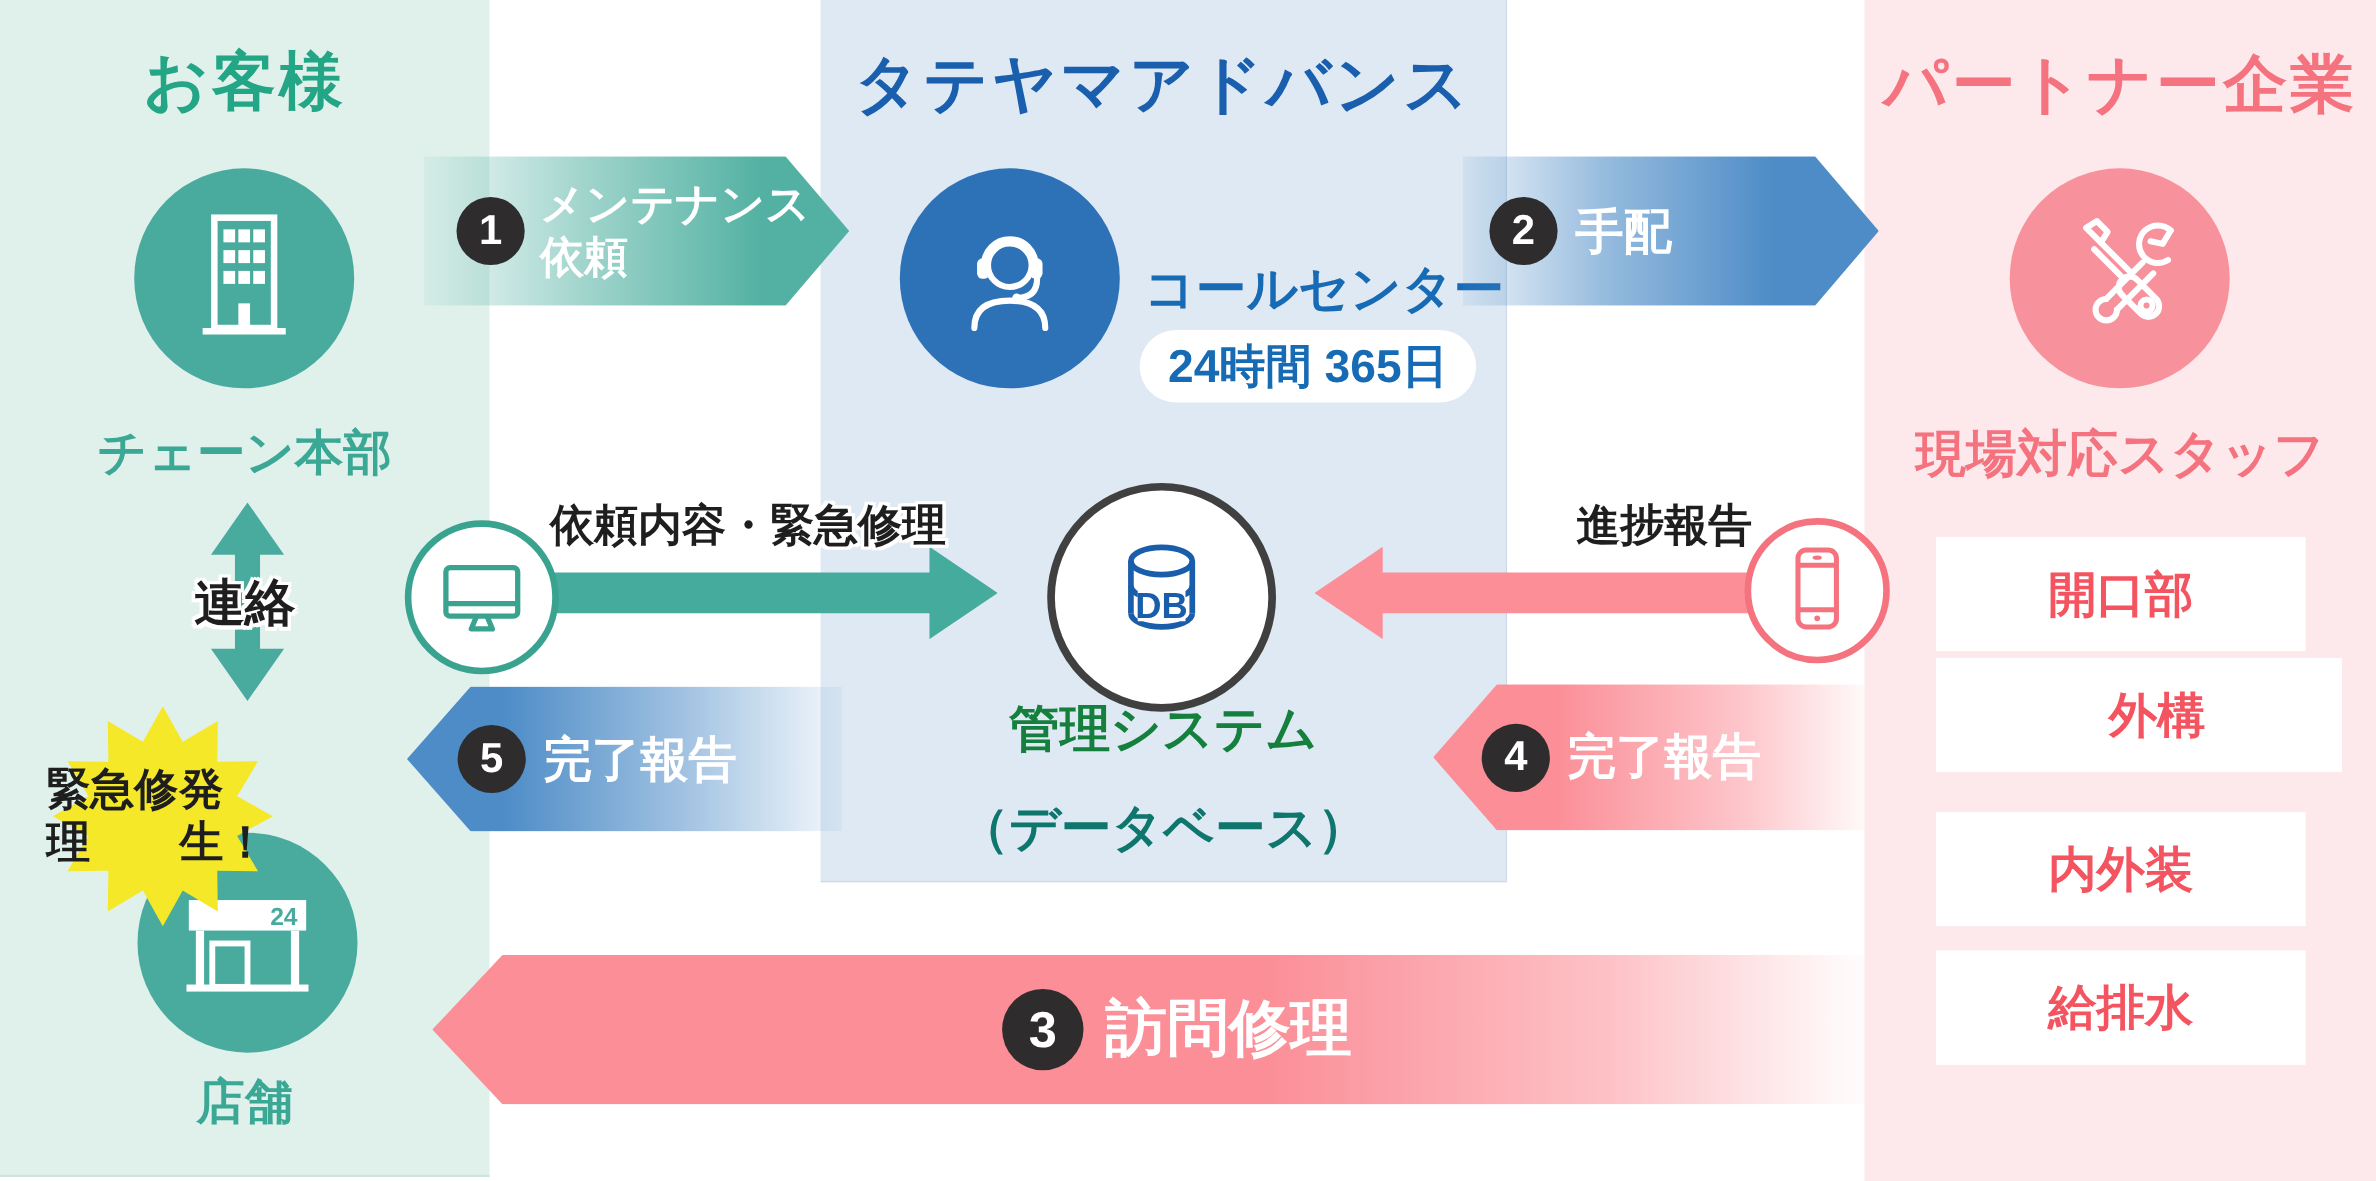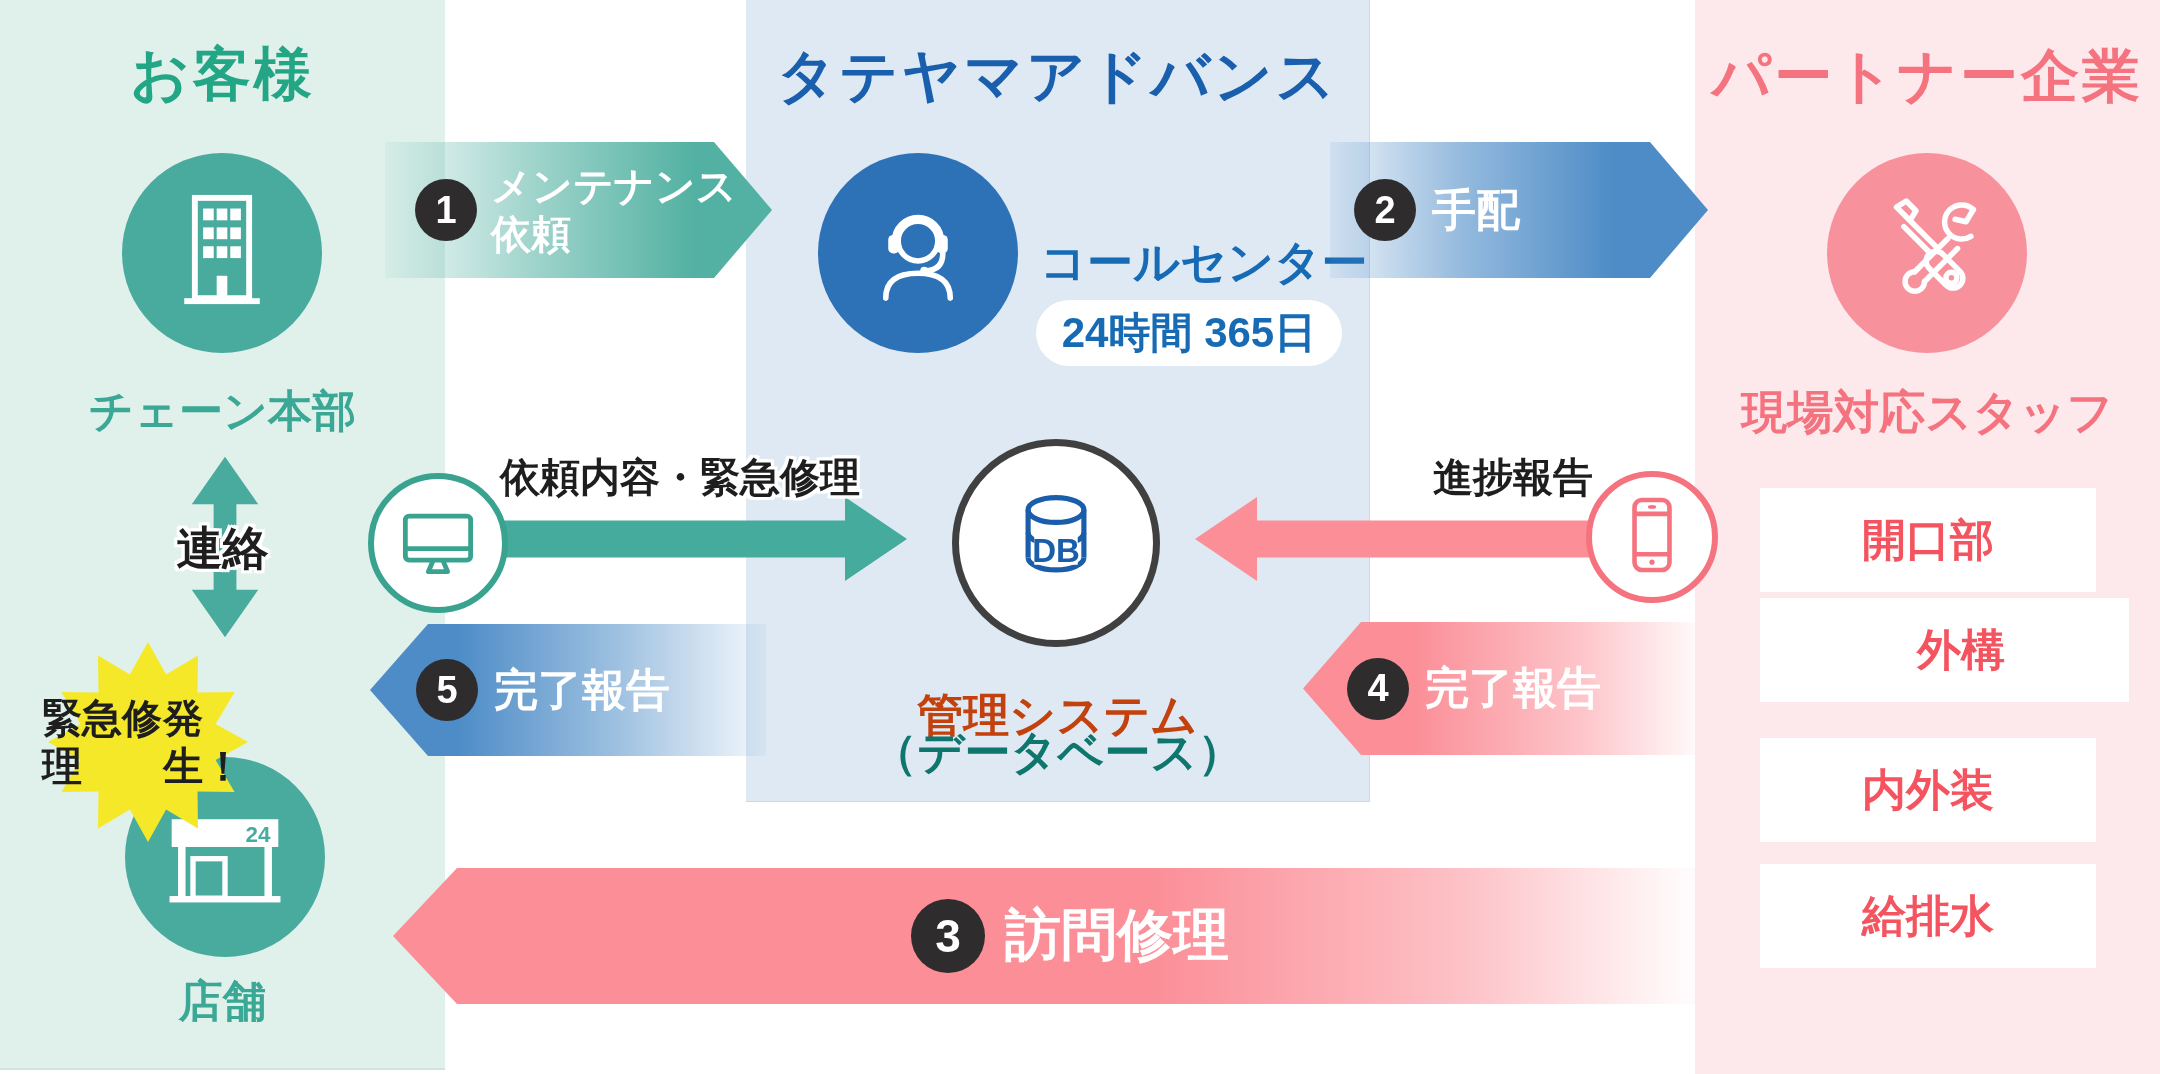--- a/index.html
+++ b/index.html
@@ -143,21 +143,21 @@
           <path d="M87 30 V76"></path>
         <path d="M33 76 a27 12 0 0 0 54 0"></path>
         <path d="M33 52 a27 12 0 0 0 10 9"></path>
           <path d="M87 52 a27 12 0 0 1 -10 9"></path>
       </g>
       <rect x="39" y="55" width="42" height="28" fill="#fff"></rect>
       <text x="60" y="80" text-anchor="middle" font-size="32" font-weight="bold" fill="#1a5dab">DB</text>
     </svg>
   </span>
 </div>
-<div class="sub-label" style="left:746px;top:685px;width:623px;font-size:46px;color:#c2410c;">管理システム</div>
+<div class="sub-label" style="left:746px;top:632px;width:623px;font-size:46px;color:#15803d;">管理システム</div>
 <div class="sub-label" style="left:746px;top:722px;width:623px;font-size:46px;color:#0f766e;">（データベース）</div>
 
 <div class="col-title title-partner">パートナー企業</div>
 
 <div class="icon-circle c-pink" style="left:1827px;top:153px;width:200px;height:200px;">
   <span>
     <svg width="122" height="122" viewBox="0 0 100 100">
       <g stroke="#fff" stroke-width="4.5" fill="none" stroke-linecap="round" stroke-linejoin="round">
         <path d="M25 14 l8 -5 8 8 -5 8 z"></path>
         <path d="M36 25 L58 47"></path>

